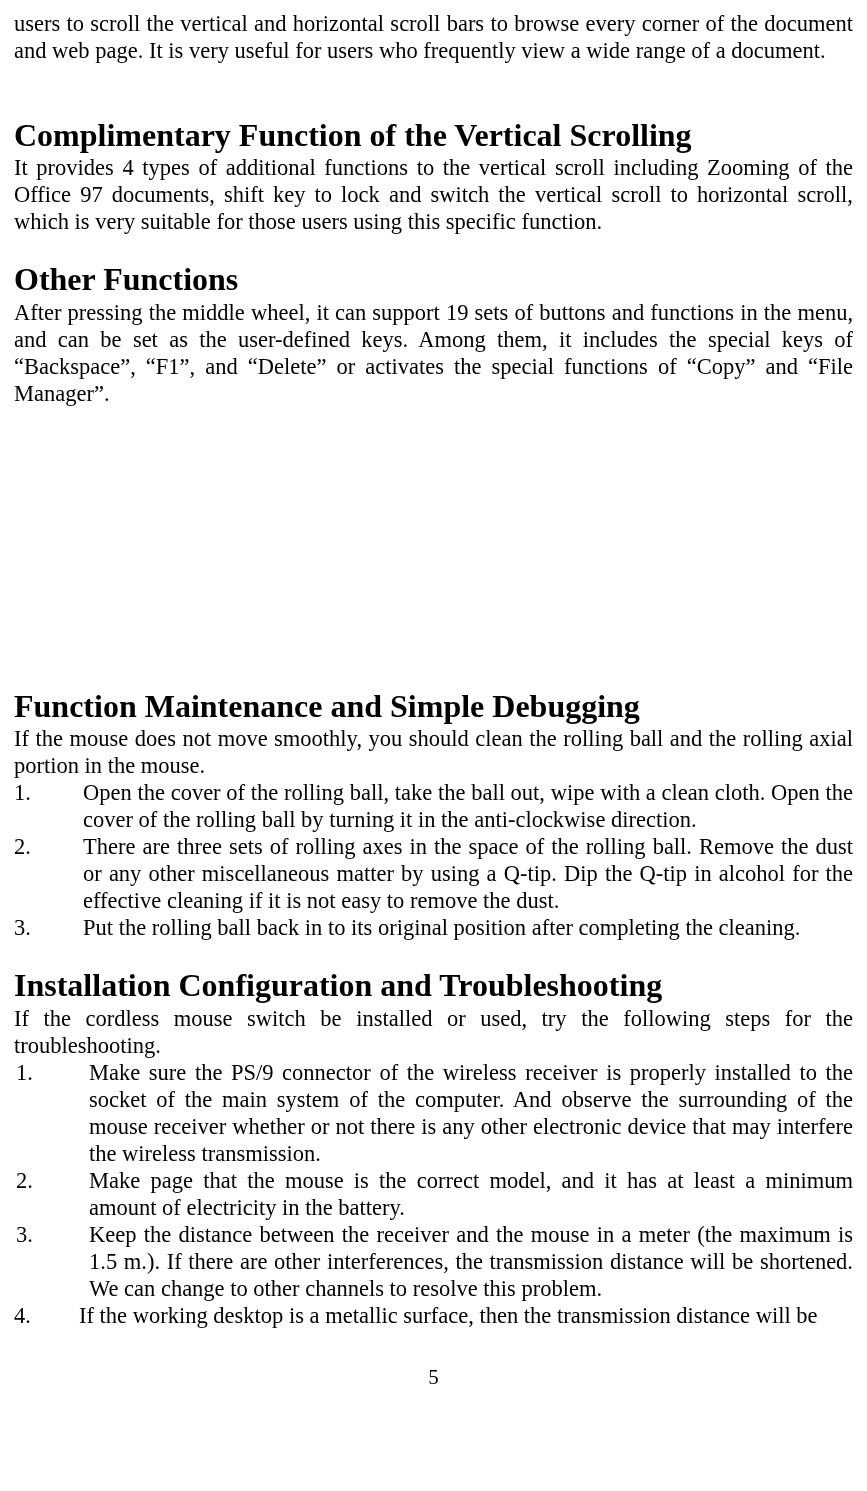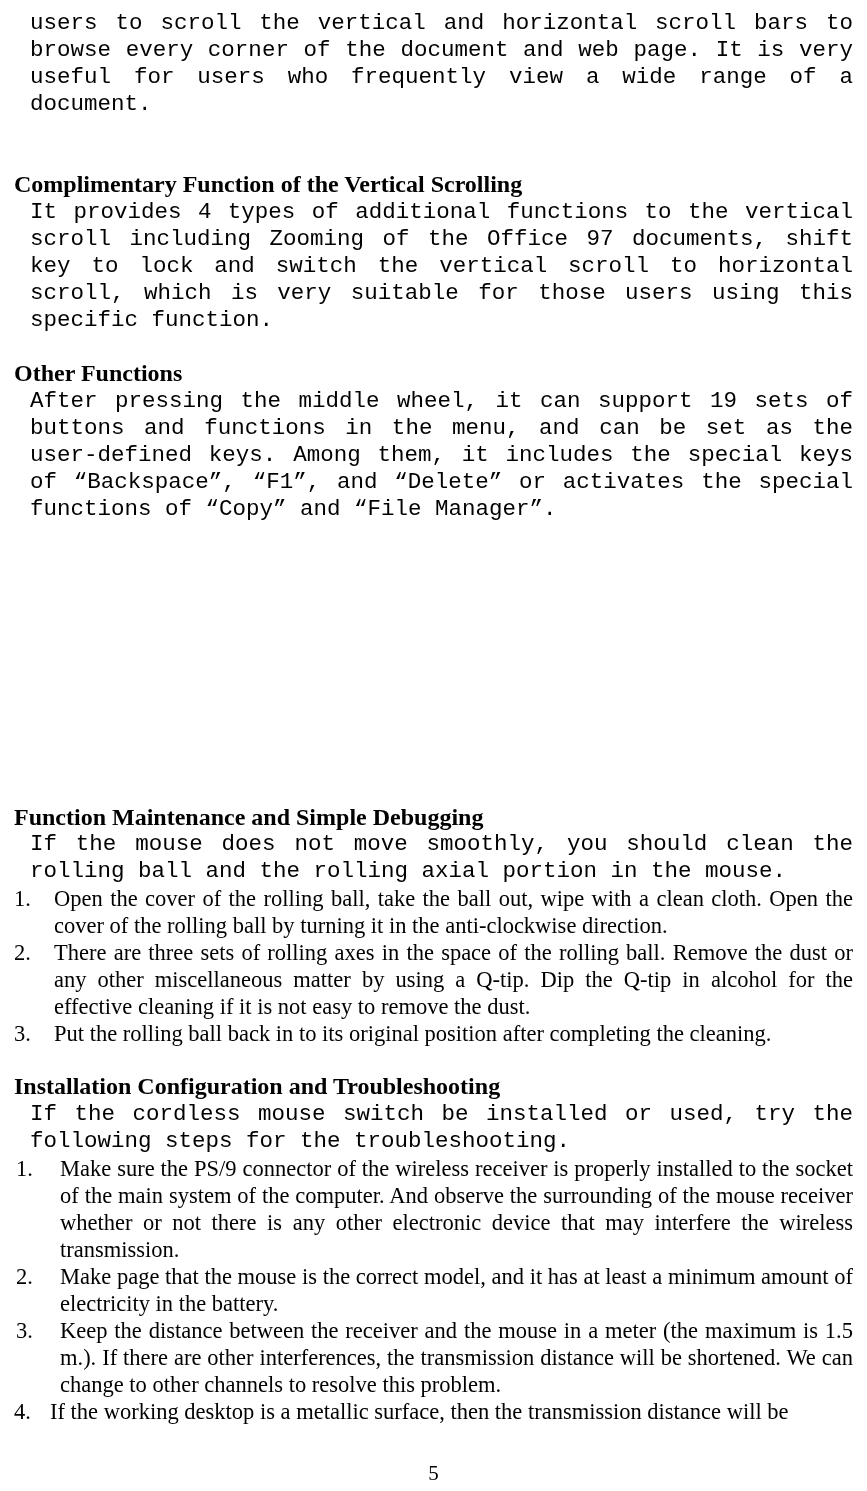--- a/index.html
+++ b/index.html
@@ -8,26 +8,25 @@
       line-height: 1.2;
       color: #000;
       background: #fff;
       width: 867px;
       margin: 0;
       padding: 10px 14px 10px 14px;
       box-sizing: border-box;
     }
     .paragraph {
       text-align: justify;
-      margin: 0 0 0 16px;
-      font-family: Liberation Mono, monospace;
+      margin: 0 0 0 0;
     }
     .heading {
       font-weight: bold;
-      font-size: 24px;
+      font-size: 32px;
       margin: 0;
     }
     .spacer-small {
       height: 25px;
     }
     .spacer-medium {
       height: 52px;
     }
     .spacer-large {
       height: 280px;
@@ -40,20 +39,21 @@
       display: flex;
       text-align: justify;
     }
     .list-item .num {
       flex: 0 0 auto;
       width: 40px;
       padding-left: 0px;
     }
     .list-item .content {
       flex: 1 1 auto;
+      margin-left: 29px;
     }
     .list-indented .list-item .num {
       width: 44px;
       padding-left: 2px;
     }
     .list-4 .num {
       width: 36px;
     }
     .page-number {
       text-align: center;

